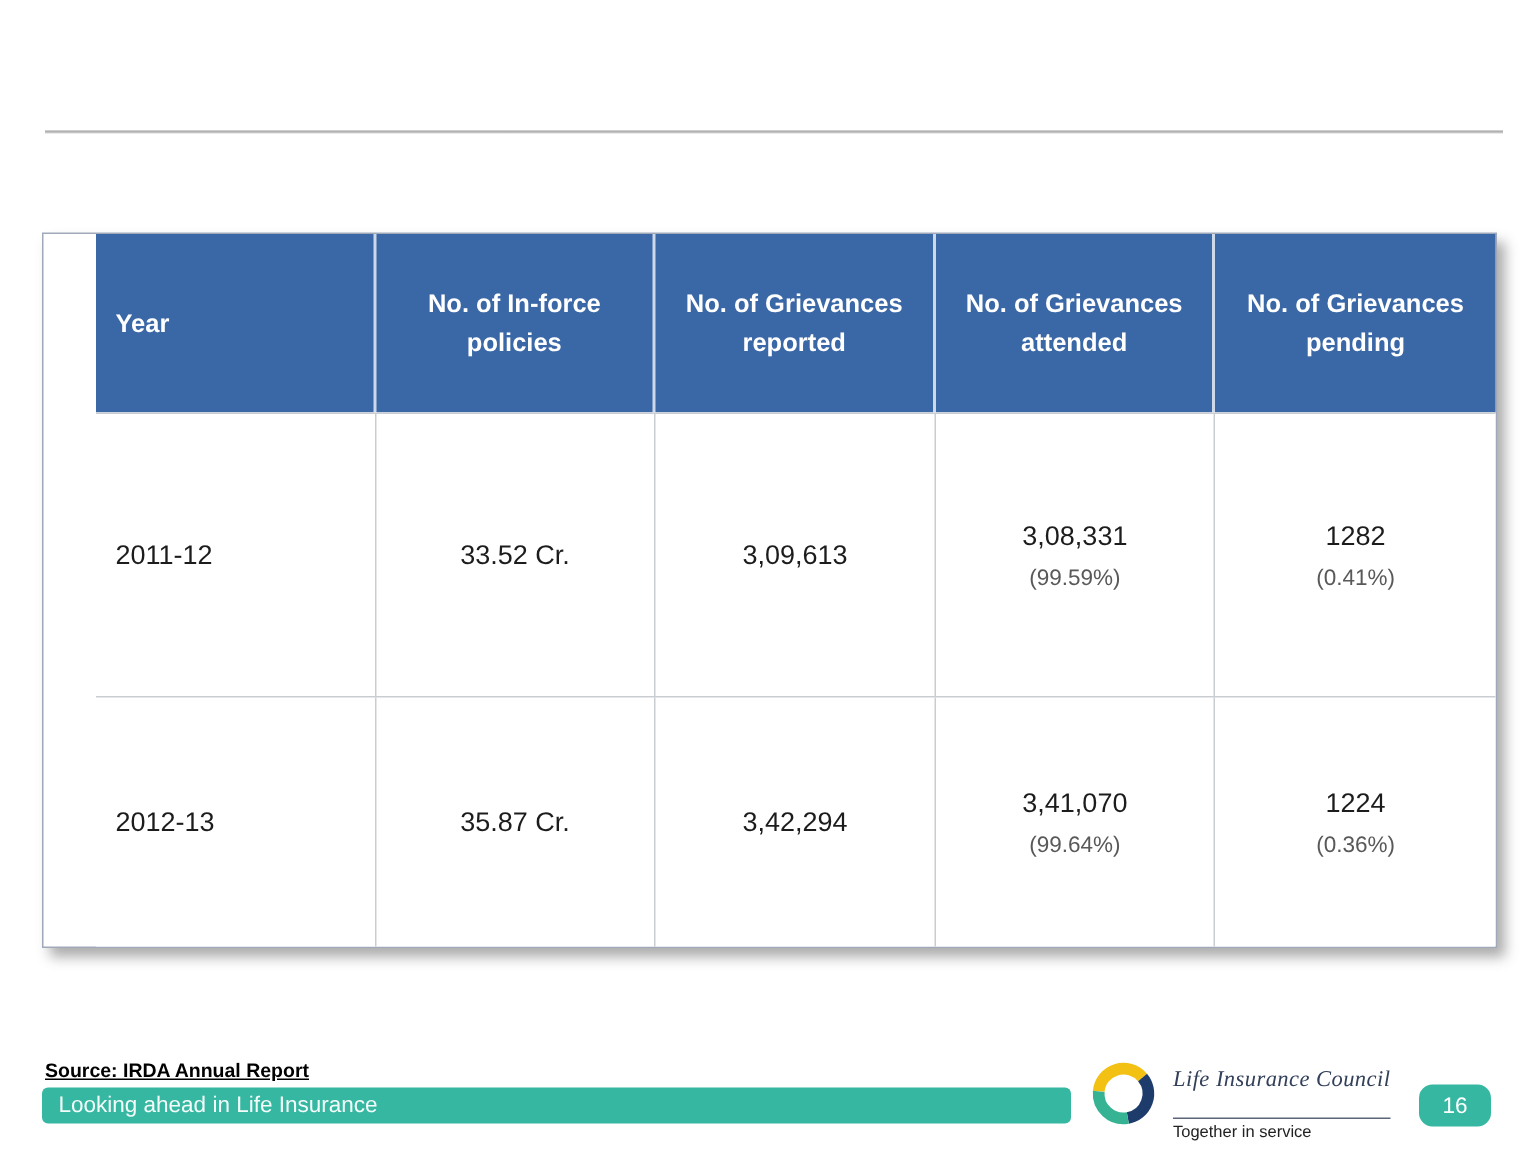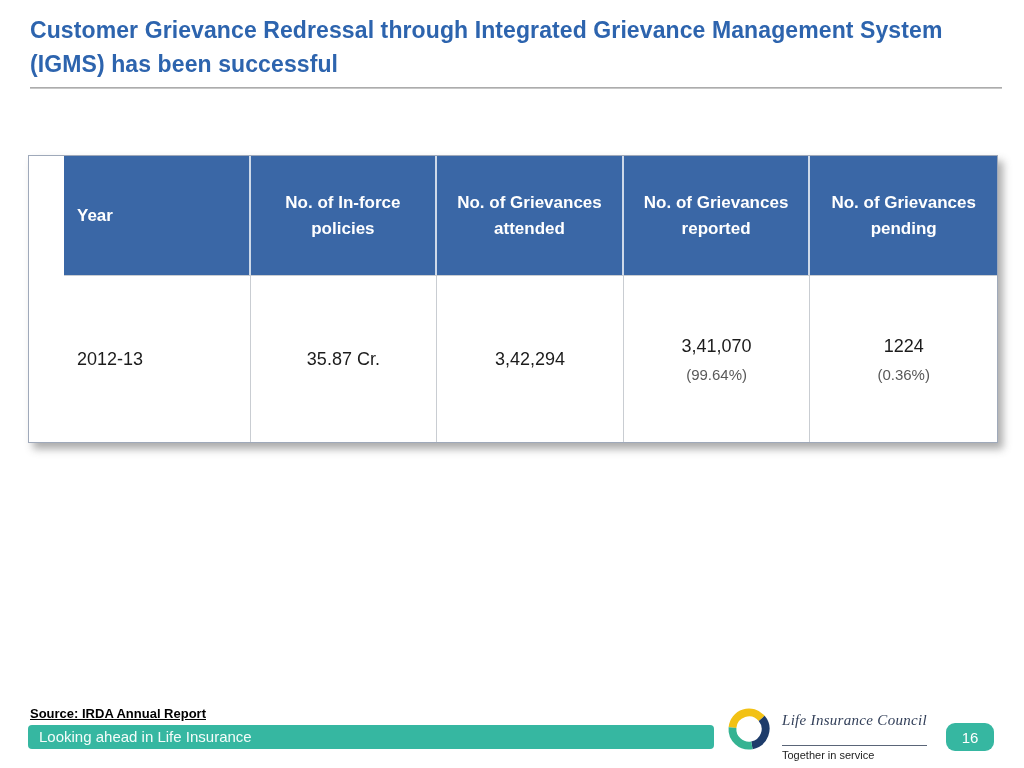--- a/index.html
+++ b/index.html
@@ -69,32 +69,44 @@
     position:absolute;left:946px;top:723px;width:48px;height:28px;
     background:#36b7a1;border-radius:9px;color:#ffffff;
     font-size:15px;display:flex;align-items:center;justify-content:center;
   }
 </style>
 </head>
 <body>
 
 <div class="slide">
 
-  <div class="title">Customer Grievance Redressal through Integrated Grievance Management System (IGMS) has been successful</div>
   <div class="title-rule"></div>
 
   <div class="gtable">
     <div class="trow thead">
       <div class="th th-year">Year</div>
       <div class="th">No. of In-force policies</div>
+      <div class="th">No. of Grievances reported</div>
       <div class="th">No. of Grievances attended</div>
-      <div class="th">No. of Grievances reported</div>
       <div class="th">No. of Grievances pending</div>
     </div>
 
+    <div class="trow tbody-row row-1">
+      <div class="td td-year">2011-12</div>
+      <div class="td">33.52 Cr.</div>
+      <div class="td">3,09,613</div>
+      <div class="td">
+        <div class="val">3,08,331</div>
+        <div class="pct">(99.59%)</div>
+      </div>
+      <div class="td">
+        <div class="val">1282</div>
+        <div class="pct">(0.41%)</div>
+      </div>
+    </div>
 
     <div class="trow tbody-row row-2">
       <div class="td td-year">2012-13</div>
       <div class="td">35.87 Cr.</div>
       <div class="td">3,42,294</div>
       <div class="td">
         <div class="val">3,41,070</div>
         <div class="pct">(99.64%)</div>
       </div>
       <div class="td">

